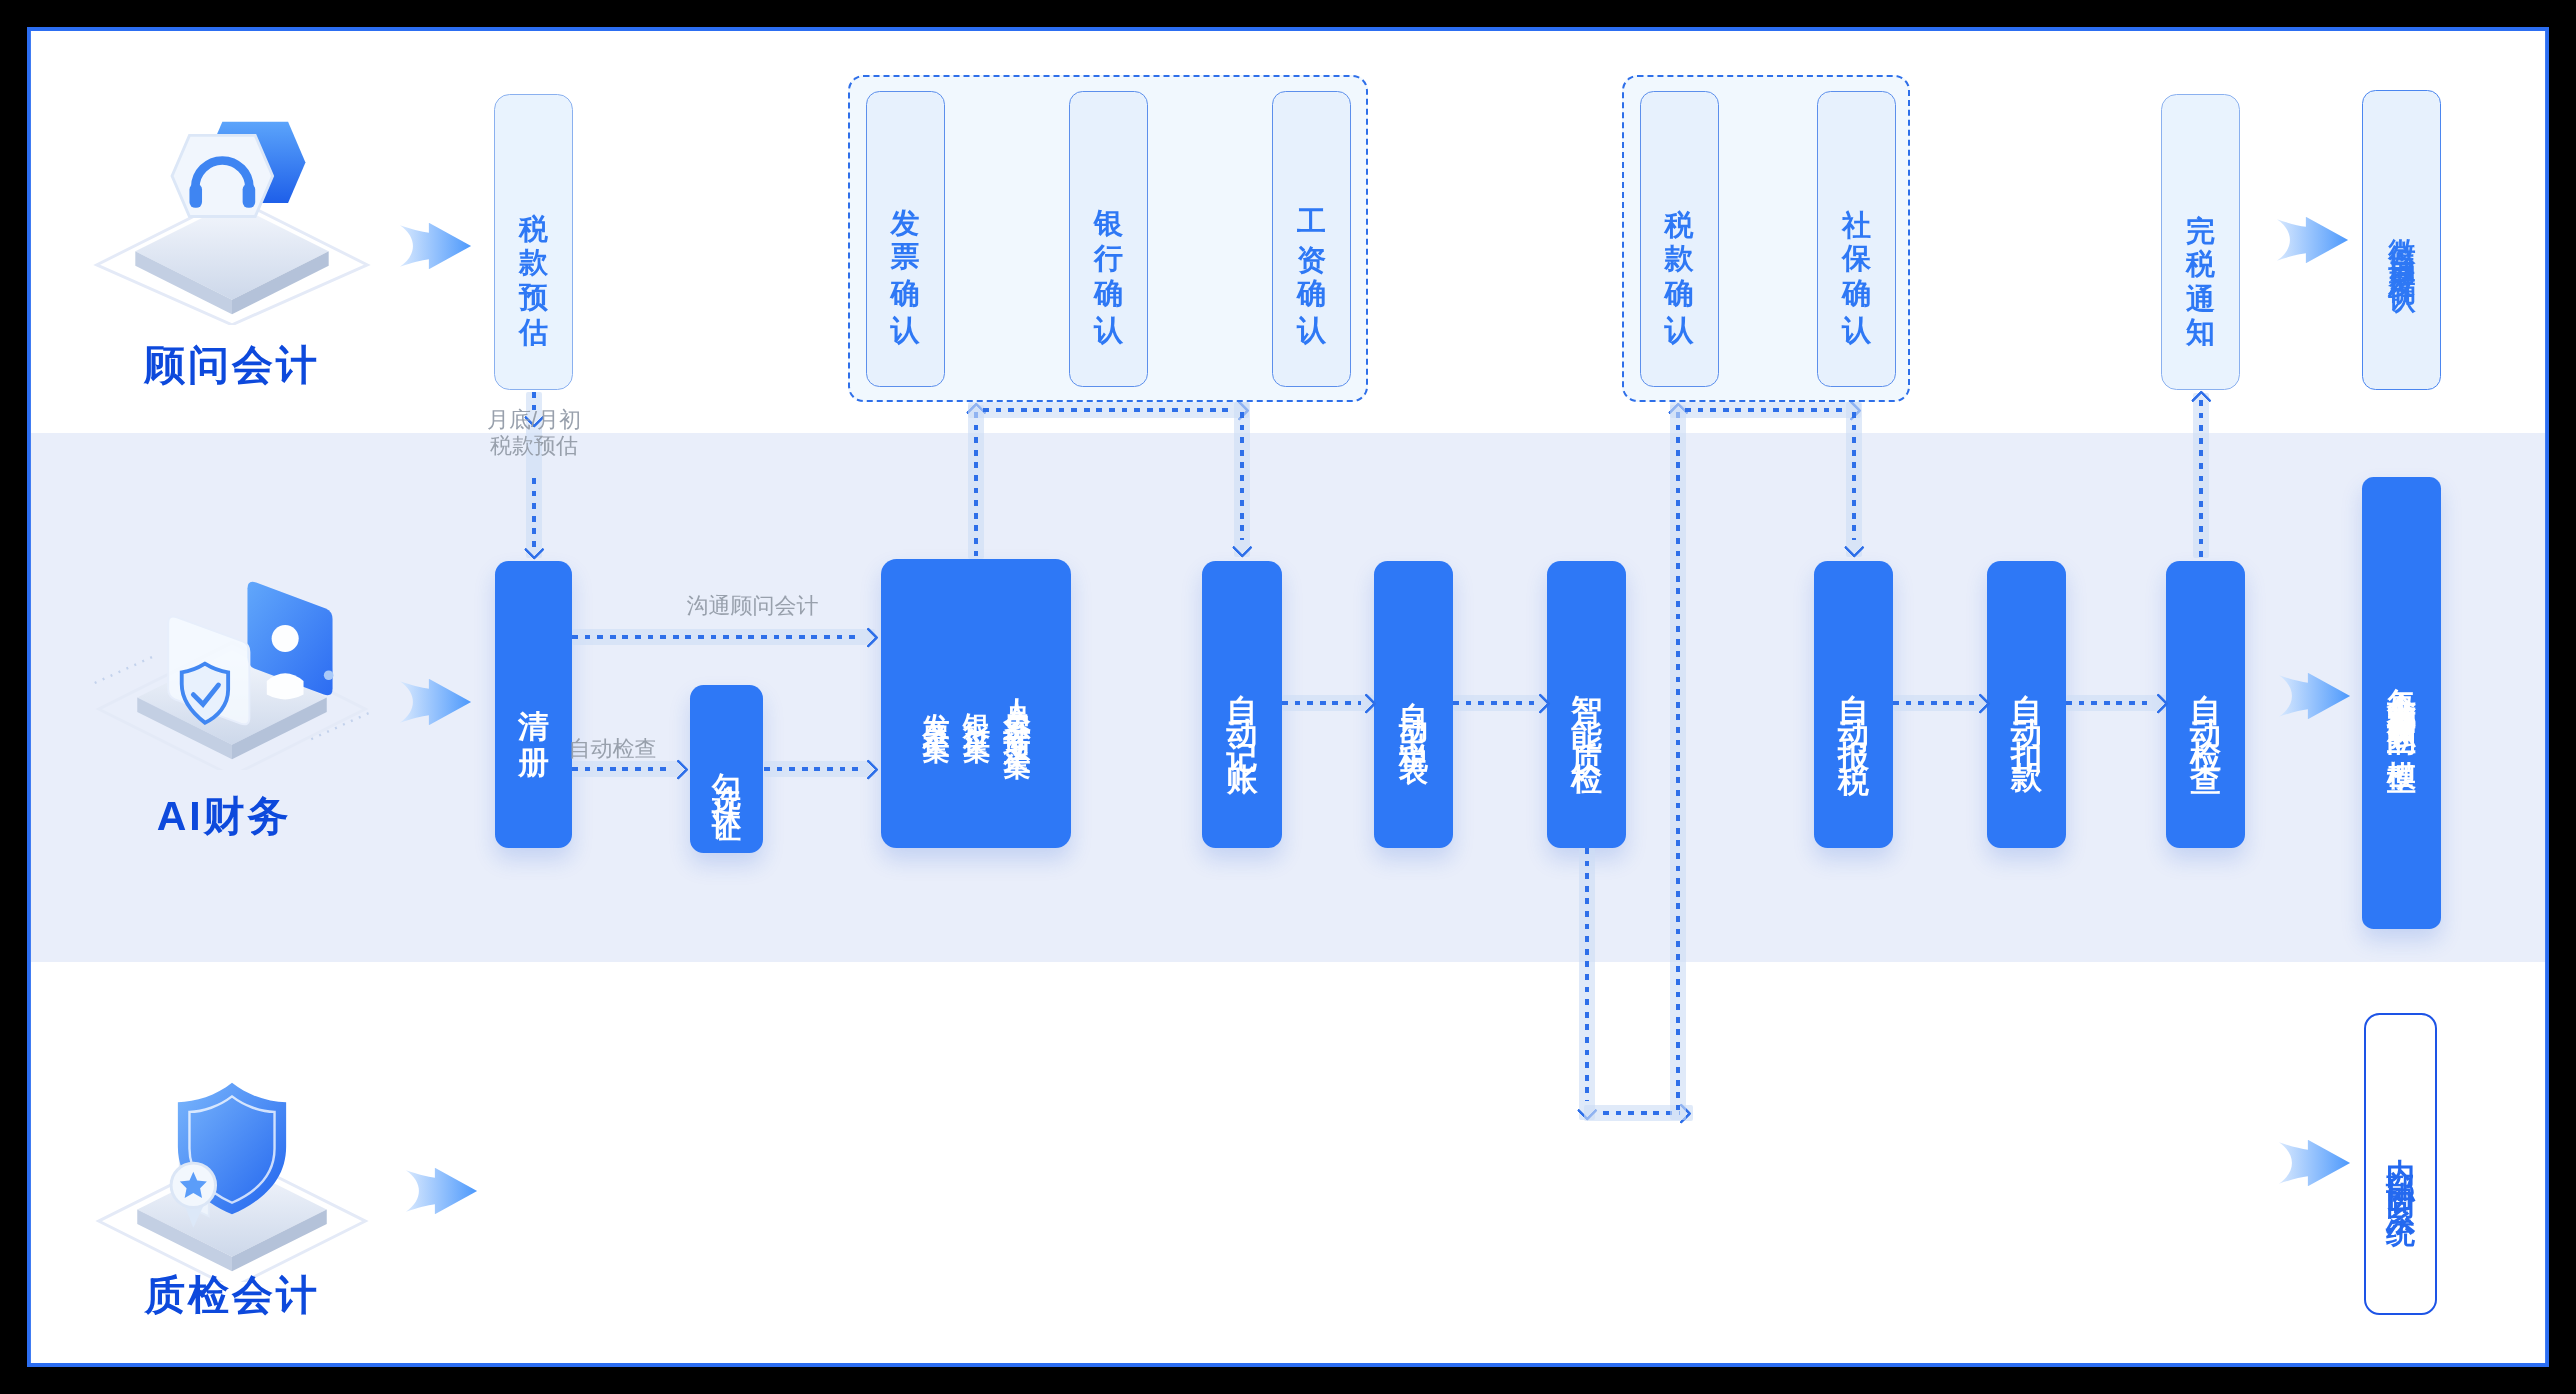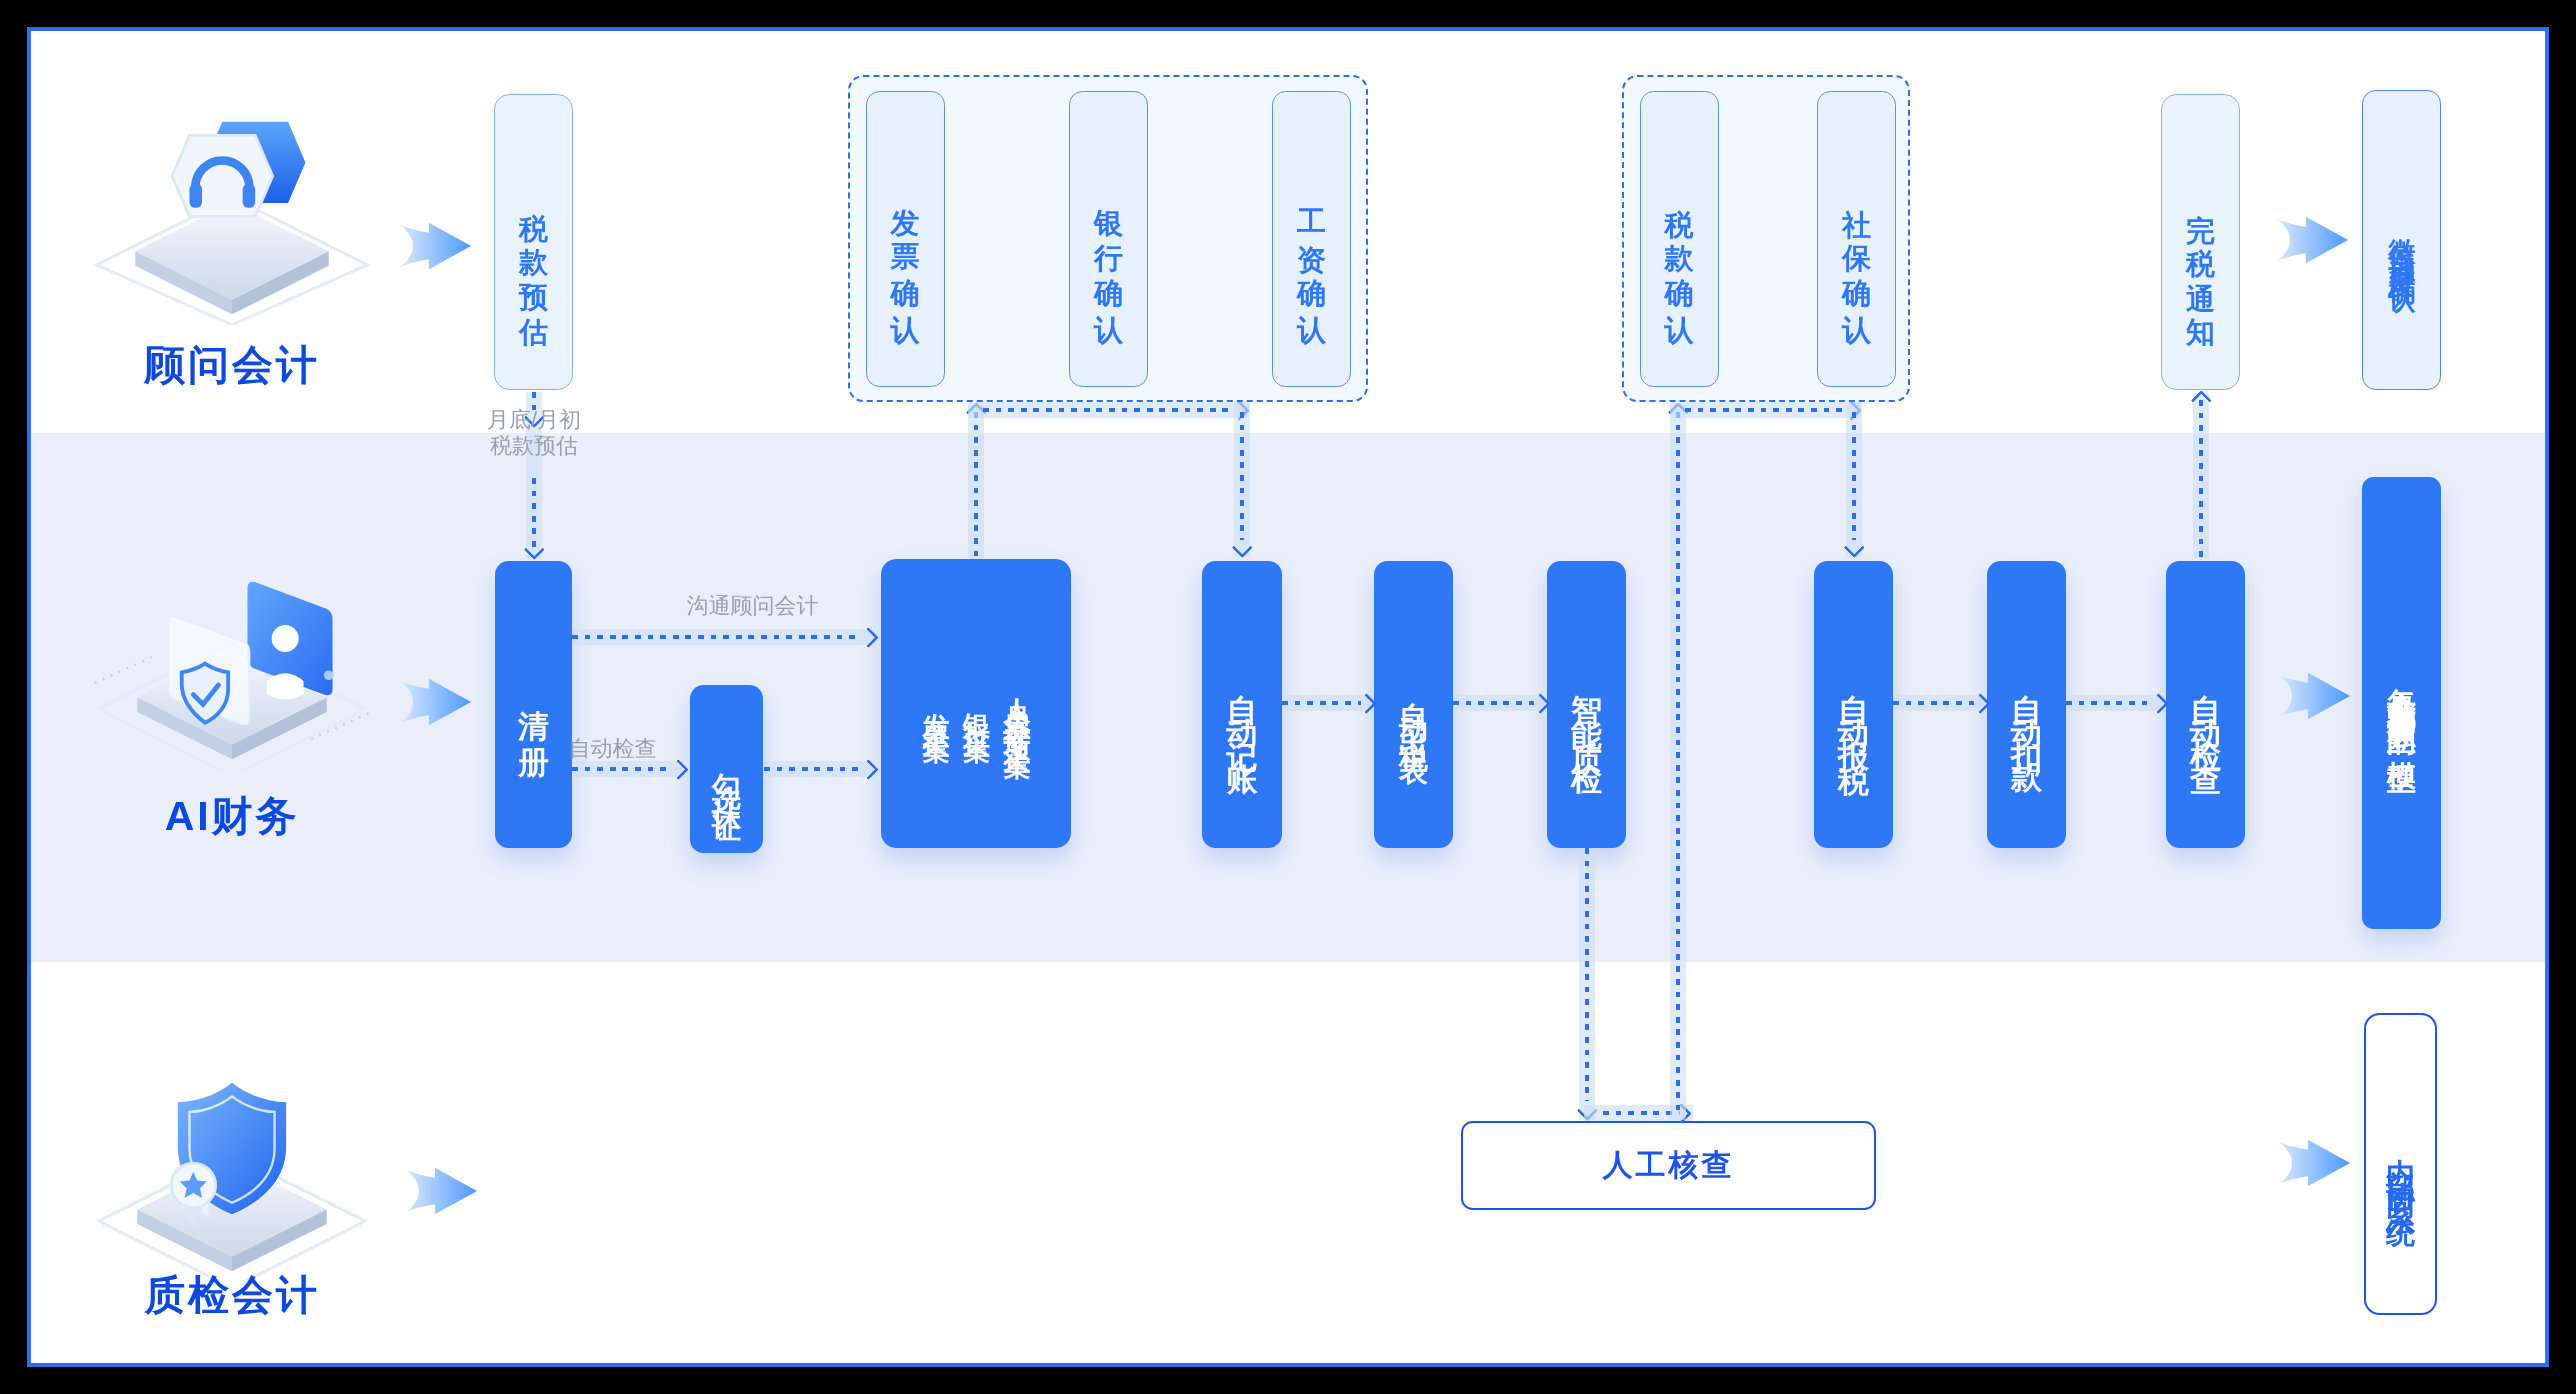--- a/index.html
+++ b/index.html
@@ -118,21 +118,21 @@
     <polygon points="150,214 248,165 248,180 150,229" fill="#b4c2d9"></polygon>
     <circle cx="196" cy="84" r="21" fill="url(#sph)"></circle>
     <path d="M166,52 q0,-9 9,-6 l72,27 q7,3 7,11 v72 q0,9 -9,6 l-72,-27 q-7,-3 -7,-11 z" fill="url(#scr)"></path>
     <circle cx="205" cy="104" r="14" fill="#fdfeff"></circle>
     <path d="M186,148 q19,-16 38,0 v14 q-19,10 -38,0 z" fill="#fdfeff"></path>
     <circle cx="250" cy="142" r="5" fill="#a9c9f8"></circle>
     <path d="M84,88 q0,-9 9,-6 l68,25 q7,3 7,11 v68 q0,9 -9,6 l-68,-25 q-7,-3 -7,-11 z" fill="rgba(246,250,255,0.84)" stroke="#e7eefb" stroke-width="2"></path>
     <path d="M122,130 c8,5 17,8 24,9 v18 c0,16 -11,28 -24,34 c-13,-10 -24,-24 -24,-40 v-12 c7,-1 16,-4 24,-9 z" fill="#e8f1fd" stroke="#4187f2" stroke-width="4"></path>
     <polyline points="110,162 120,172 136,152" stroke="#4187f2" stroke-width="5" fill="none" stroke-linecap="round"></polyline>
   </svg>
-  <div class="lane-title" style="left:60px;top:746px">AI财务</div>
+  <div class="lane-title" style="left:52px;top:746px">AI财务</div>
 
   <svg class="abs" style="left:60px;top:1023px" width="290" height="232" viewBox="0 0 300 240">
     <polygon points="150,108 288,177 150,246 12,177" fill="none" stroke="#e4eaf7" stroke-width="3"></polygon>
     <polygon points="150,116 248,165 150,214 52,165" fill="url(#slabTop)"></polygon>
     <polygon points="52,165 150,214 150,229 52,180" fill="#c3cfe3"></polygon>
     <polygon points="150,214 248,165 248,180 150,229" fill="#b4c2d9"></polygon>
     <polygon points="96,58 96,158 126,172 126,68" fill="rgba(240,246,253,0.85)" stroke="#e2ebf8" stroke-width="2"></polygon>
     <path d="M150,34 c16,13 38,20 56,20 v46 c0,34 -24,56 -56,70 c-32,-14 -56,-36 -56,-70 v-46 c18,0 40,-7 56,-20 z" fill="url(#shq)"></path>
     <path d="M150,48 c13,10 30,16 44,16 v38 c0,27 -19,45 -44,56 c-25,-11 -44,-29 -44,-56 v-38 c14,0 31,-6 44,-16 z" fill="none" stroke="rgba(255,255,255,0.75)" stroke-width="2.5"></path>
     <polygon points="100,158 110,184 122,158" fill="#dce8f8"></polygon>
@@ -223,23 +223,20 @@
     <span class="vt ls24">自动扣款</span>
   </div>
   <div class="bx solid" style="left:2139px;top:534px;width:79px;height:287px">
     <span class="vt ls24">自动检查</span>
   </div>
 
   <div class="bx solid" style="left:2335px;top:450px;width:79px;height:452px;border-radius:11.6px">
     <span class="vt lsA"><span>每个企业都有自己独立的</span><span class="tcu">AI</span><span>模型</span></span>
   </div>
 
-  <div class="bx outline" style="left:1434px;top:1094px;width:415px;height:89px">
-    <span>人工核查</span>
-  </div>
   <div class="bx outline-v" style="left:2337px;top:986px;width:73px;height:302px">
     <span class="vt ls12">内部协同系统</span>
   </div>
 
   <div class="bandv" style="left:499px;top:365px;height:166px"></div>
   <div class="vdash" style="left:505px;top:365px;height:25px"></div>
   <span class="chev d" style="left:500px;top:383px"></span>
   <div class="edge-note" style="left:420px;top:380px;width:174px">
     <div>月底/月初</div>
     <div>税款预估</div>

